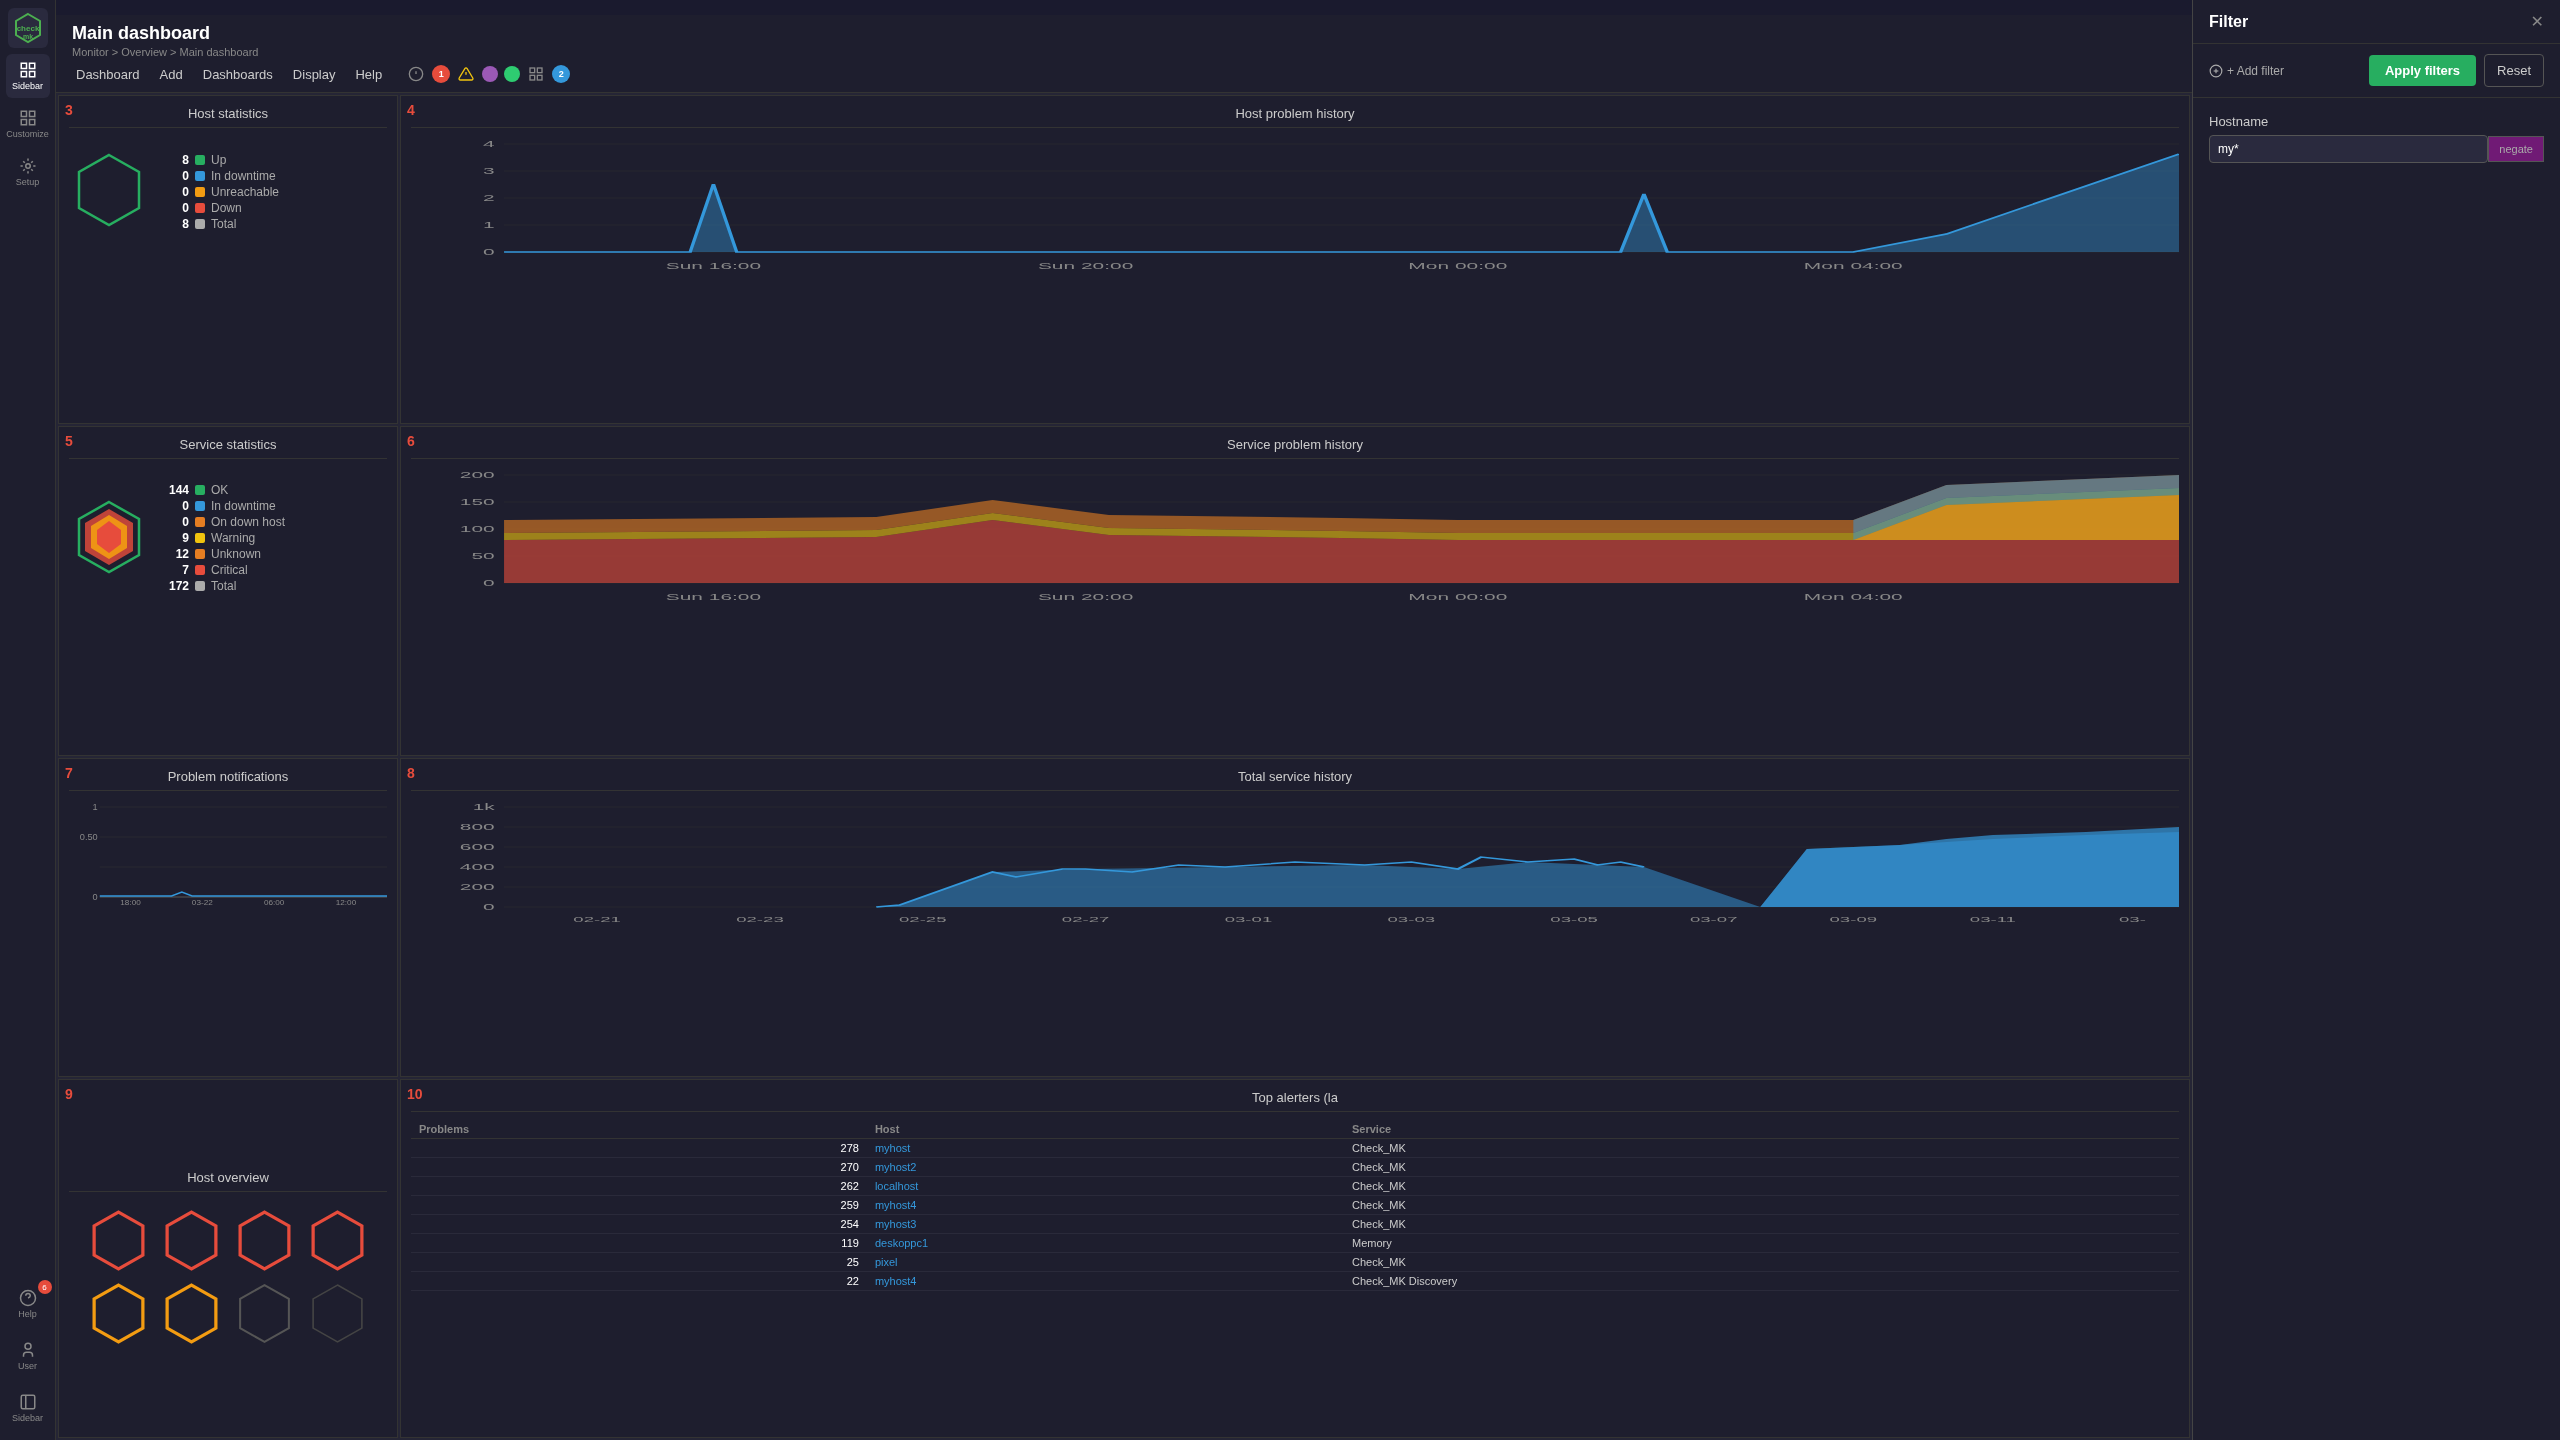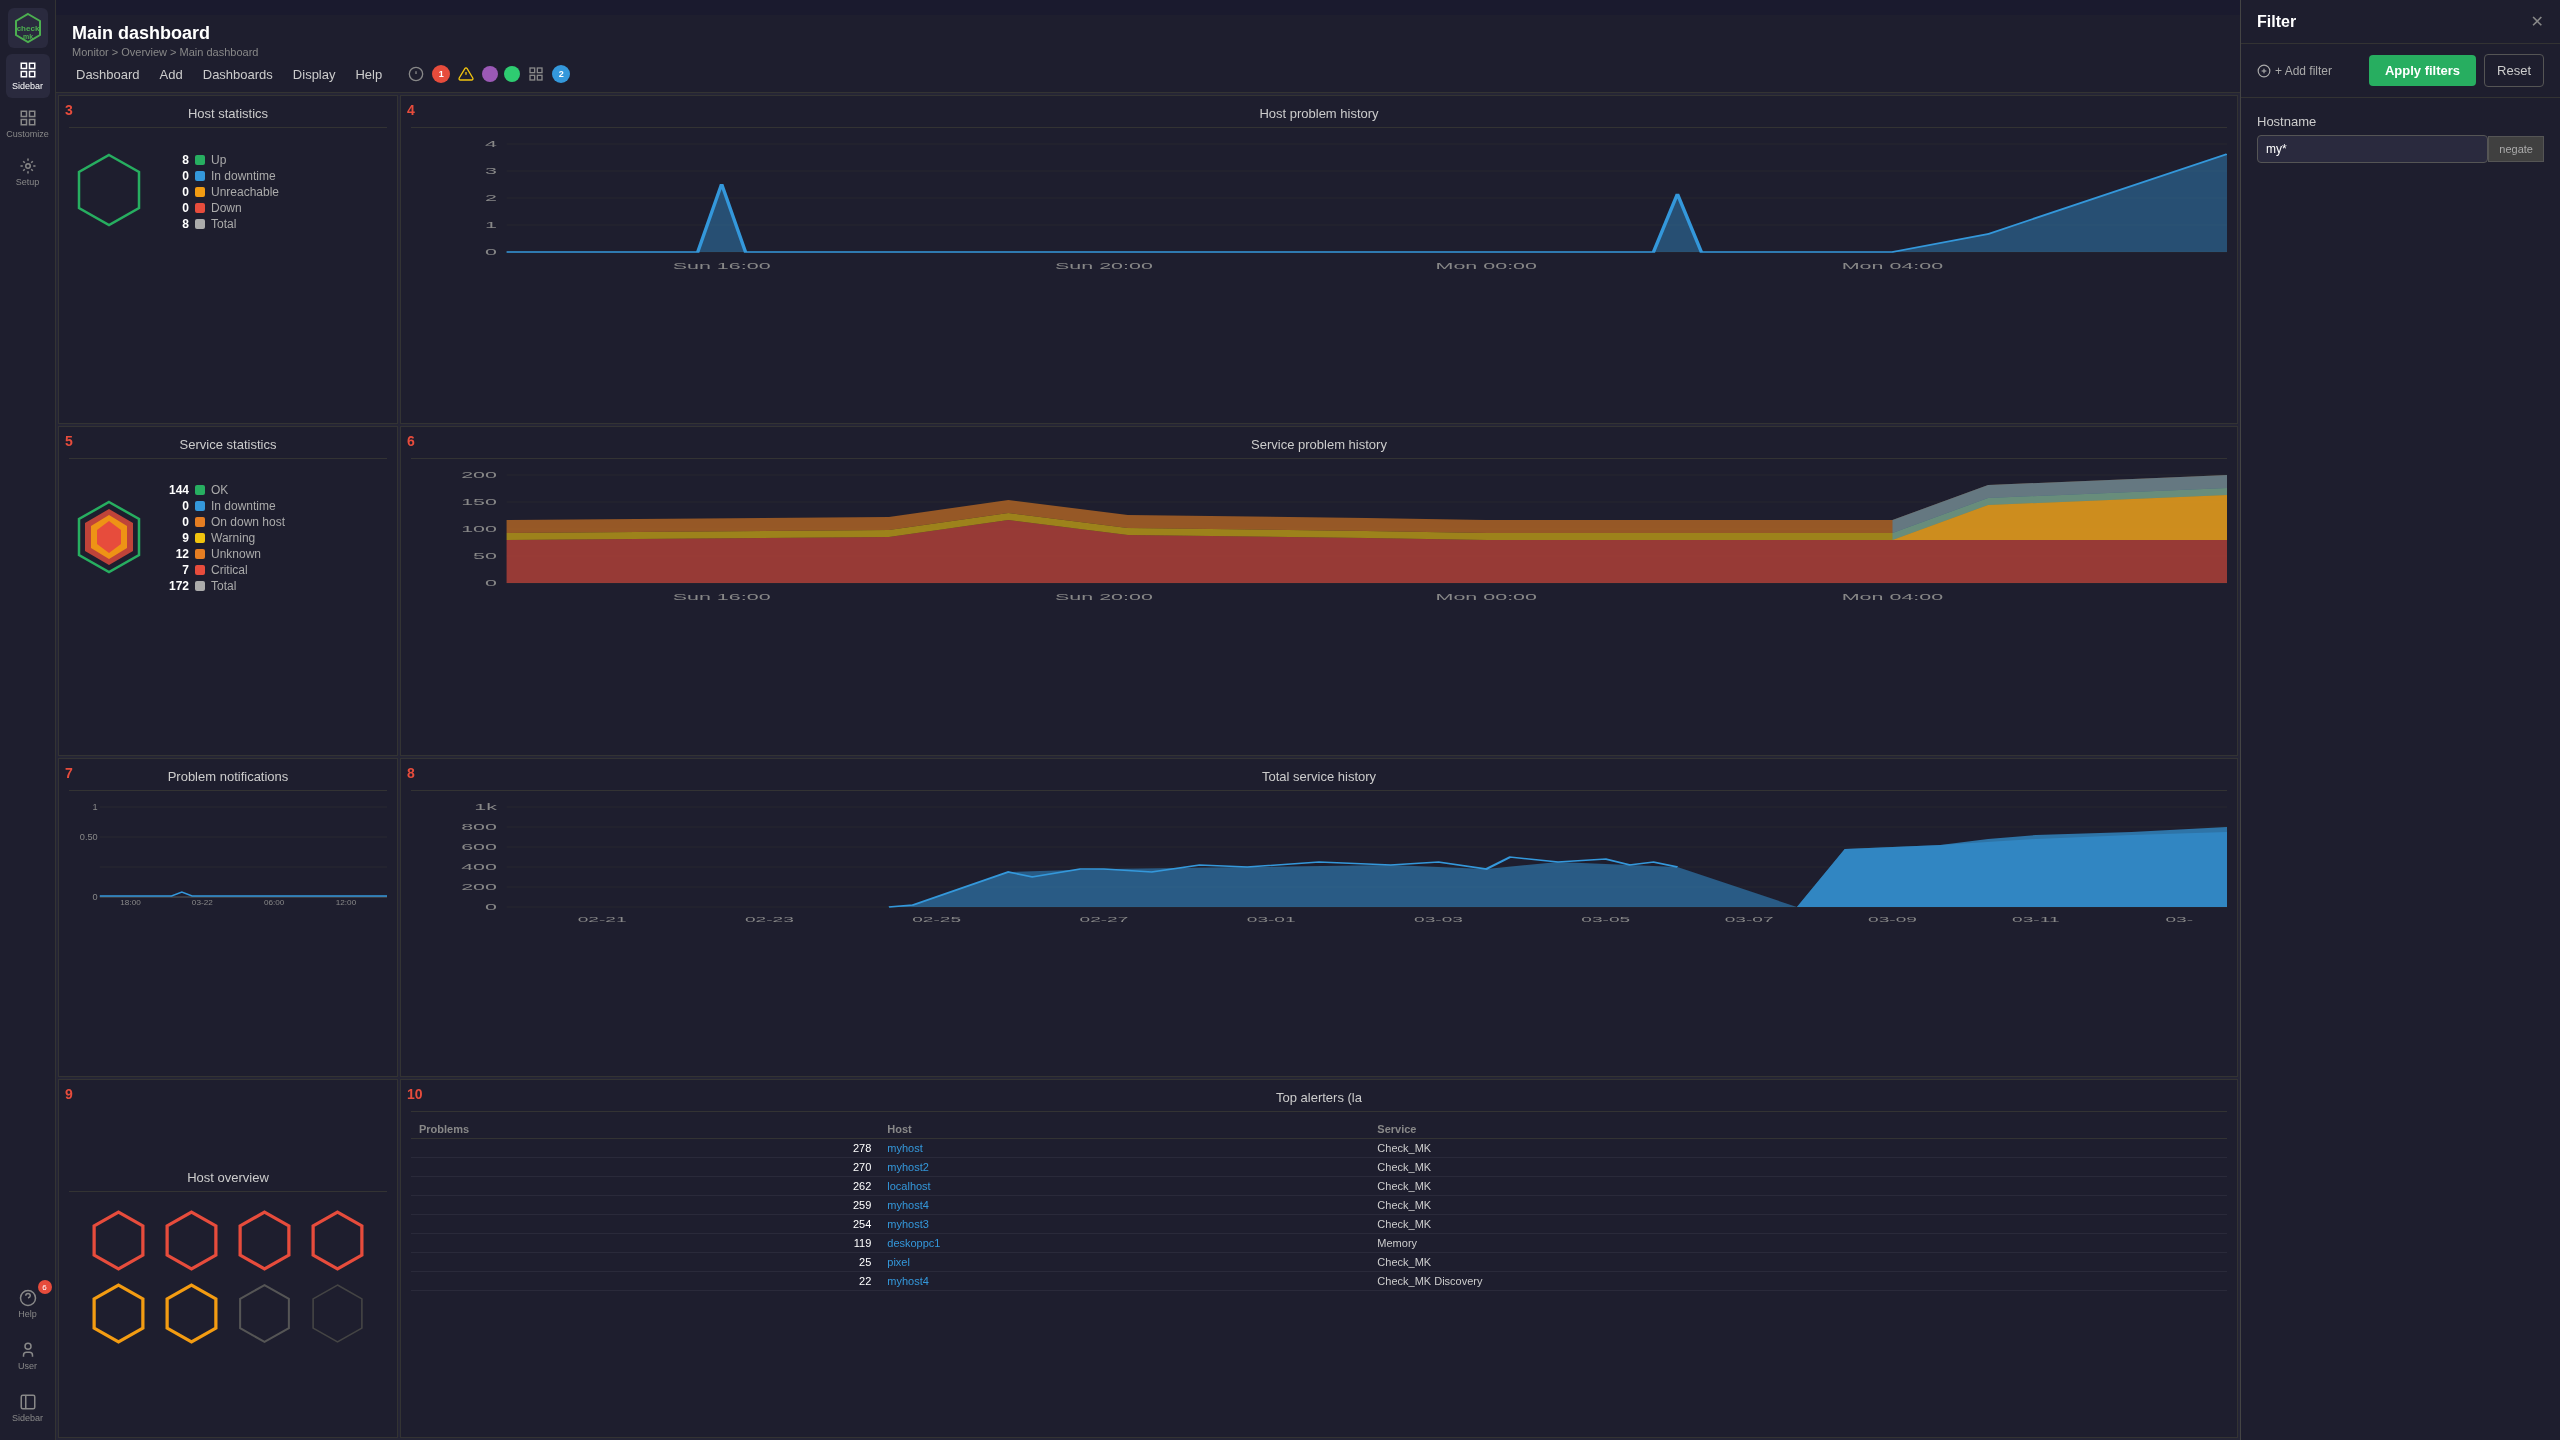--- a/index.html
+++ b/index.html
@@ -112,21 +112,21 @@
 
     
     .alerters-widget { grid-column: 2 / 3; }
     .alerters-table { width: 100%; border-collapse: collapse; margin-top: 8px; }
     .alerters-table th { color: #888; font-size: 11px; text-align: left; padding: 3px 8px; border-bottom: 1px solid #333; }
     .alerters-table td { padding: 3px 8px; color: #ccc; font-size: 11px; border-bottom: 1px solid #2a2a3a; }
     .alerters-table td:first-child { text-align: right; color: #fff; }
 
     
     .filter-panel {
-      width: 320px;
+      width: 368px;
       background: #1e1e2e;
       border-left: 1px solid #444;
       display: flex; flex-direction: column;
       flex-shrink: 0;
     }
     .filter-header {
       display: flex; align-items: center; justify-content: space-between;
       padding: 12px 16px;
       border-bottom: 1px solid #333;
     }
@@ -153,21 +153,21 @@
       font-size: 13px;
     }
     .filter-body { padding: 16px; flex: 1; }
     .filter-field-label { color: #ccc; font-size: 13px; margin-bottom: 6px; }
     .filter-input-row { display: flex; align-items: center; }
     .filter-input {
       flex: 1; background: #2a2a3e; border: 1px solid #555;
       color: #fff; padding: 6px 8px; border-radius: 4px; font-size: 12px;
     }
     .negate-btn {
-      background: #404040; border: 1px solid #555; color: #aaa;
+      background: #701a75; border: 1px solid #555; color: #aaa;
       padding: 6px 10px; border-radius: 0; cursor: pointer; font-size: 11px;
     }
 
     
     ::-webkit-scrollbar { width: 6px; }
     ::-webkit-scrollbar-track { background: #1a1a2e; }
     ::-webkit-scrollbar-thumb { background: #444; border-radius: 3px; }
   </style>
 </head>
 <body>

